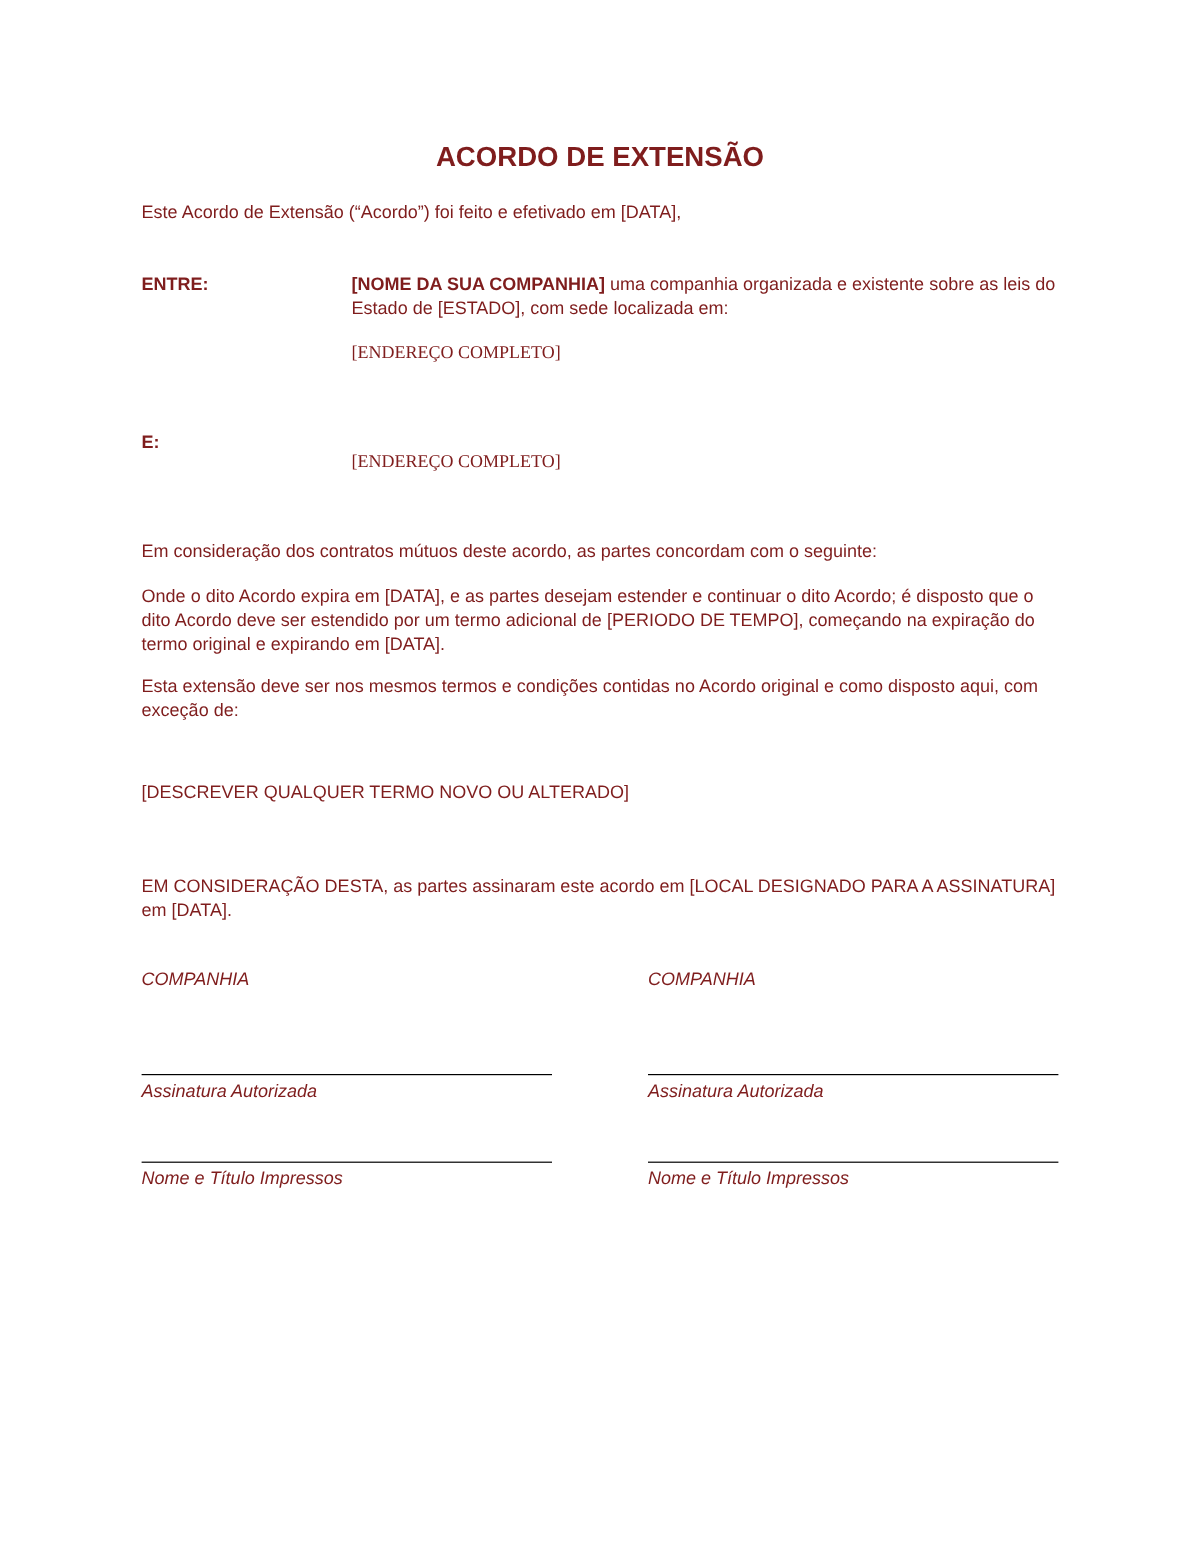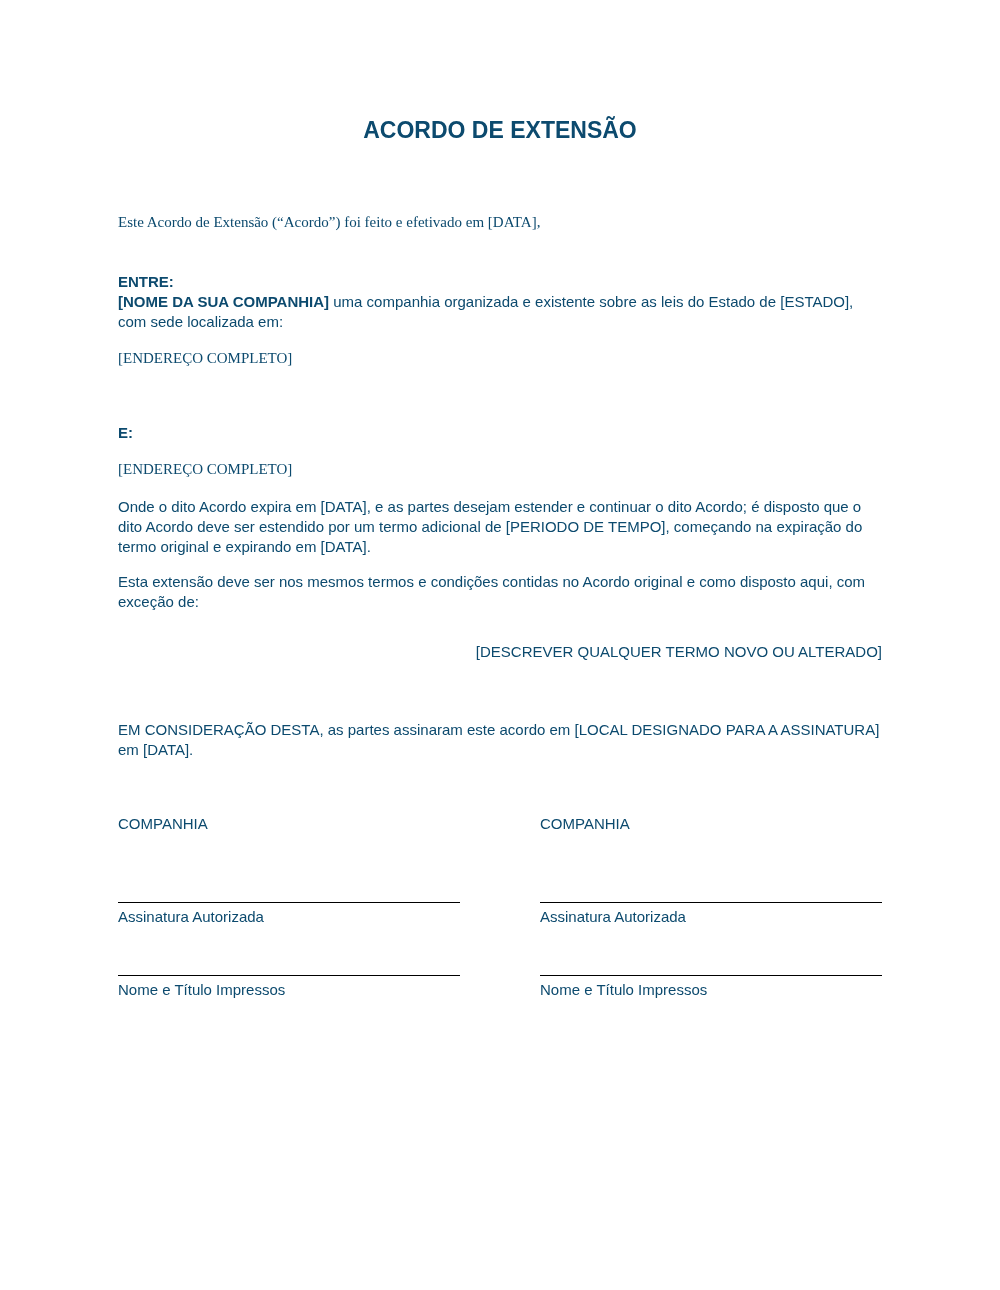--- a/index.html
+++ b/index.html
@@ -2,49 +2,50 @@
 <html><head>
 <meta charset="utf-8">
 <style>
   * { margin: 0; padding: 0; box-sizing: border-box; }
   html, body { background: #ffffff; }
   .page {
     position: relative;
     width: 1000px;
     height: 1290px;
     background: #ffffff;
-    color: #0c4a6e;
+    color: #7f1d1d;
     font-family: "Liberation Sans", sans-serif;
     font-size: 15px;
     line-height: 20px;
     padding: 117px 118px 0 118px;
     overflow: hidden;
   }
   .doc-title {
     font-size: 23px;
     line-height: 27px;
     font-weight: bold;
     text-align: center;
   }
-  .intro { margin-top: 68px; font-family: Liberation Serif, serif; }
-  .party { display: flex; margin-top: 40px; flex-direction: column; }
+  .intro { margin-top: 24px; }
+  .party { display: flex; margin-top: 40px; }
   .party.second { margin-top: 55px; }
   .party-label { width: 175px; font-weight: bold; flex-shrink: 0; }
   .party-body { flex: 1; }
   .party-name { font-weight: bold; margin-top: 23px; }
   .party-address { margin-top: 16px; font-family: Liberation Serif, serif; }
   .p-consideration { margin-top: 55px; }
   .p-extension { margin-top: 18px; }
   .p-terms { margin-top: 15px; }
-  .p-newterms { margin-top: 30px; text-align: right; }
+  .p-newterms { margin-top: 48px; }
   .p-witness { margin-top: 58px; }
   .sig-section {
-    margin-top: 54px;
+    margin-top: 38px;
     display: flex;
     gap: 80px;
+    font-style: italic;
   }
   .sig-col { flex: 1; }
   .sig-line {
     margin-top: 68px;
     border-top: 1.5px solid #000;
     height: 0;
   }
   .name-line {
     margin-top: 48px;
     border-top: 1.5px solid #000;
@@ -69,20 +70,21 @@
     </div>
   </div>
 
   <div class="party second">
     <div class="party-label">E:</div>
     <div class="party-body">
       <div class="party-address">[ENDEREÇO COMPLETO]</div>
     </div>
   </div>
 
+  <p class="p-consideration">Em consideração dos contratos mútuos deste acordo, as partes concordam com o seguinte:</p>
 
   <p class="p-extension">Onde o dito Acordo expira em [DATA], e as partes desejam estender e continuar o dito Acordo; é disposto que o dito Acordo deve ser estendido por um termo adicional de [PERIODO DE TEMPO], começando na expiração do termo original e expirando em [DATA].</p>
 
   <p class="p-terms">Esta extensão deve ser nos mesmos termos e condições contidas no Acordo original e como disposto aqui, com exceção de:</p>
 
   <p class="p-newterms">[DESCREVER QUALQUER TERMO NOVO OU ALTERADO]</p>
 
   <p class="p-witness">EM CONSIDERAÇÃO DESTA, as partes assinaram este acordo em [LOCAL DESIGNADO PARA A ASSINATURA] em [DATA].</p>
 
   <div class="sig-section">

